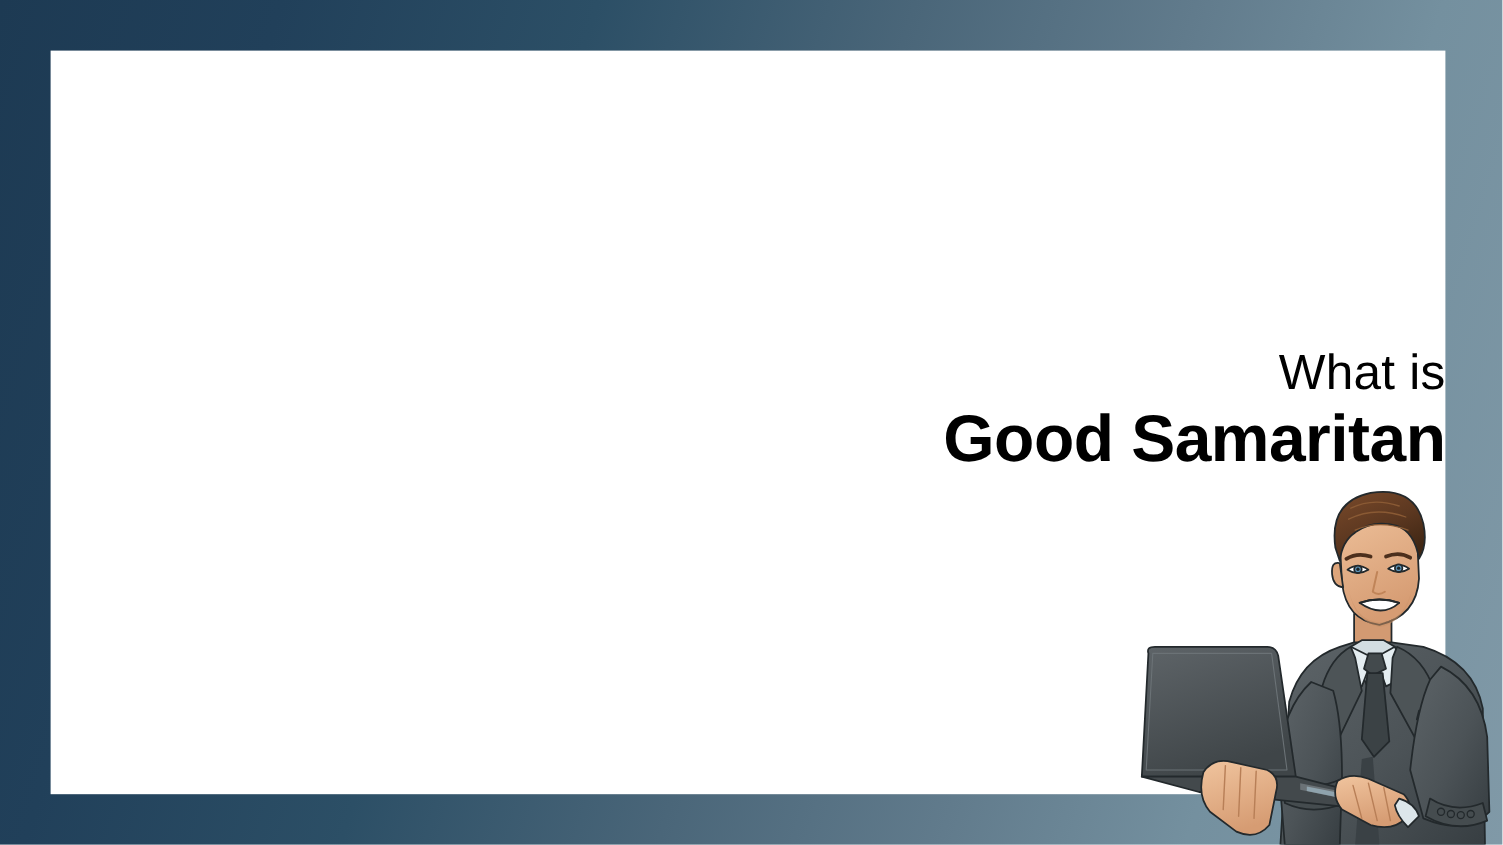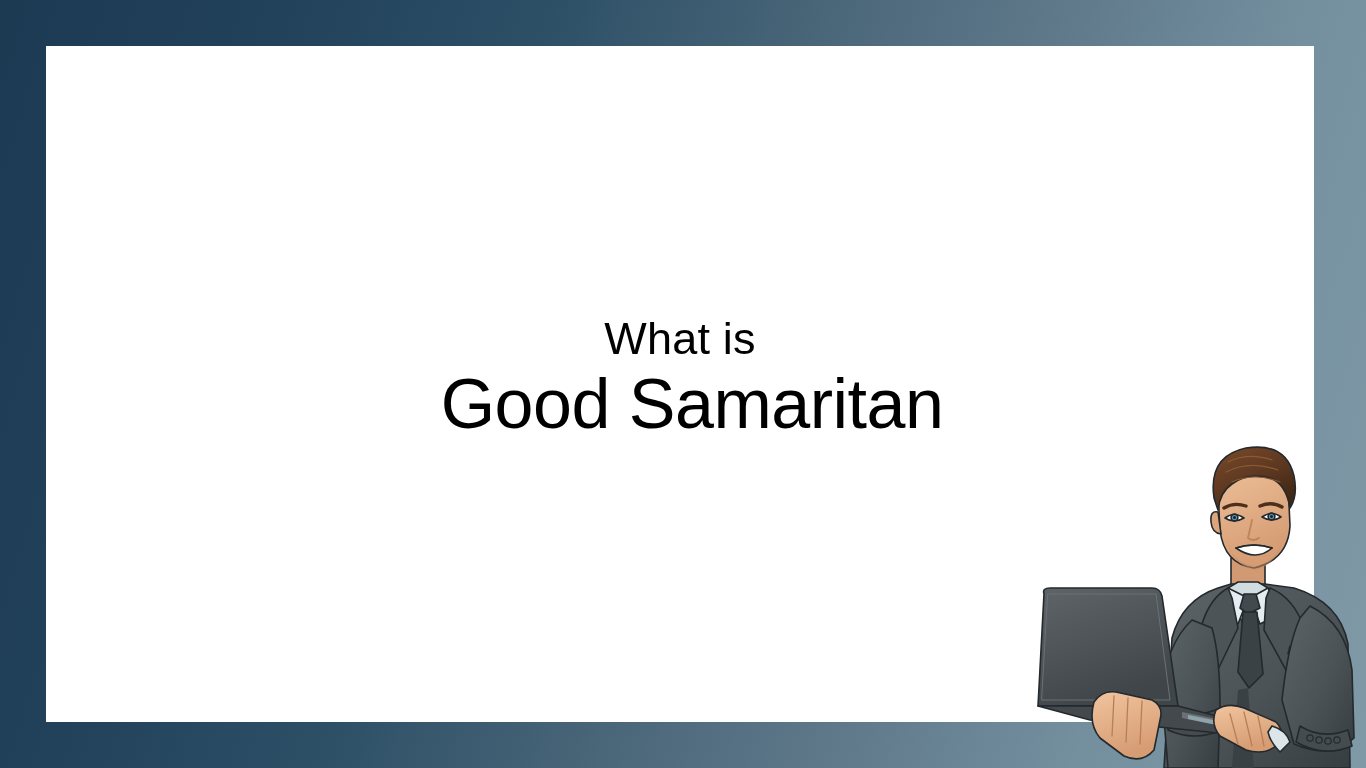--- a/index.html
+++ b/index.html
@@ -38,36 +38,36 @@
     height: 676px;
     background: #ffffff;
   }
 
   
   #title-block {
     position: absolute;
     left: 0;
     right: 0;
     top: 266px;
-    text-align: center;
+    text-align: right;
     color: #000000;
     line-height: 1.0;
   }
   #title-line-small {
     display: block;
     font-size: 45px;
     font-weight: 400;
     letter-spacing: 0.2px;
     line-height: 1.18;
     color: #000000;
   }
   #title-line-large {
     display: block;
-    font-size: 70px;
-    font-weight: 400;
+    font-size: 60px;
+    font-weight: 700;
     letter-spacing: -0.5px;
     line-height: 1.12;
     color: #000000;
     margin-left: 24px;
   }
 
   
   #person-illustration {
     position: absolute;
     left: 1032px;

